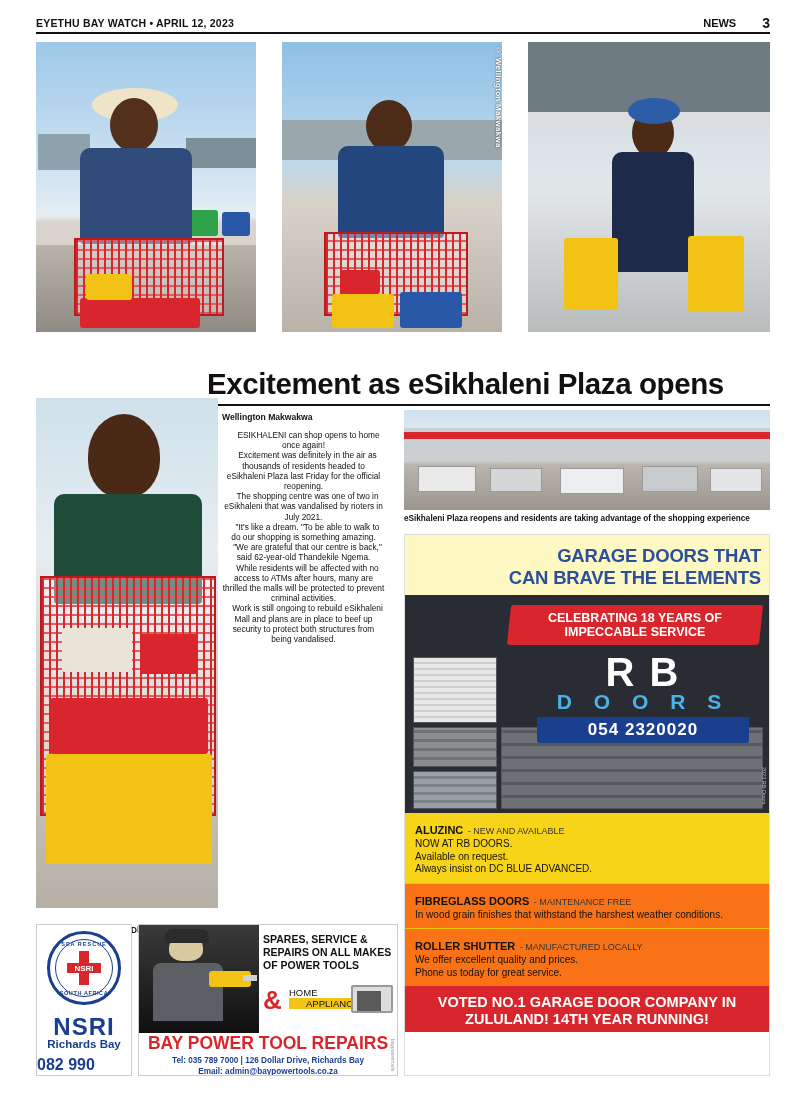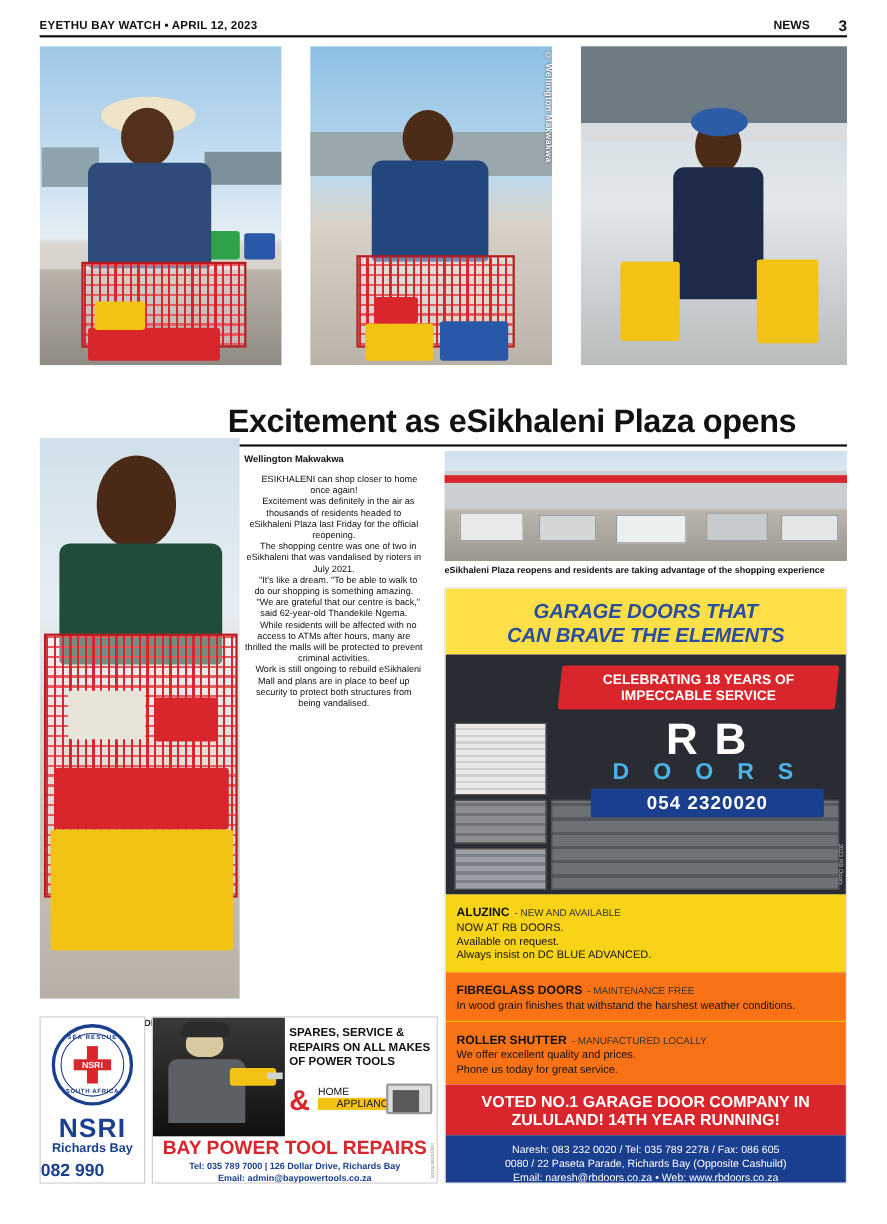--- a/index.html
+++ b/index.html
@@ -82,21 +82,21 @@
   
   #bigphoto { position:absolute; left:36px; top:398px; width:182px; height:510px; overflow:hidden; }
   .bigcap { position:absolute; left:36px; top:910px; width:200px; font-size:8.2px; font-weight:bold;margin-top:16px; }
 
   
   #plazaphoto { position:absolute; left:404px; top:410px; width:366px; height:100px; overflow:hidden; }
   .plazacap { position:absolute; left:404px; top:514px; width:366px; font-size:8.2px; font-weight:bold; line-height:10.5px; }
 
   
   .rbad { position:absolute; left:404px; top:534px; width:366px; height:542px; background:#fff; border:1px solid #ddd; overflow:hidden; }
-  .rb-top { background:#fde047; padding:10px 8px 6px; text-align:center;font-style:italic; }
+  .rb-top { background:#fef9c3; padding:10px 8px 6px; text-align:right; }
   .rb-top h2 { margin:0; font-size:18.5px; color:#2b4f9e; font-weight:bold; line-height:22px; letter-spacing:-.2px; }
   .rb-photo { position:relative; height:218px; background:#2a2c33; overflow:hidden; }
   .rb-banner {
     position:absolute; left:104px; top:10px; width:252px; height:40px;
     background:#d8262c; color:#fff; font-weight:bold; font-size:12.5px; line-height:14px;
     display:flex; align-items:center; justify-content:center; text-align:center;
     border-radius:3px; padding:0 8px;
     transform: skewX(-6deg);
   }
   .rb-banner span { transform: skewX(6deg); }
@@ -225,21 +225,21 @@
       <div class="bag-r" style="left:14px;top:300px;width:158px;height:56px;"></div>
       <div class="bag-y" style="left:10px;top:356px;width:166px;height:110px;"></div>
       <div class="bag-y" style="left:26px;top:230px;width:70px;height:44px;background:#e8e4d8;"></div>
       <div class="bag-r" style="left:104px;top:236px;width:58px;height:40px;"></div>
     </div>
   </div>
   <div class="bigcap">Giving it a thumbs up is Dlozi Nene from H2</div>
 
   <div class="byline">Wellington Makwakwa</div>
   <div class="bodytext">
-    <p class="first">ESIKHALENI can shop closer to home once again!</p>
+    <p class="first">ESIKHALENI can shop opens to home once again!</p>
     <p>Excitement was definitely in the air as thousands of residents headed to eSikhaleni Plaza last Friday for the official reopening.</p>
     <p>The shopping centre was one of two in eSikhaleni that was vandalised by rioters in July 2021.</p>
     <p>"It's like a dream. "To be able to walk to do our shopping is something amazing.</p>
     <p>"We are grateful that our centre is back," said 62-year-old Thandekile Ngema.</p>
     <p>While residents will be affected with no access to ATMs after hours, many are thrilled the malls will be protected to prevent criminal activities.</p>
     <p>Work is still ongoing to rebuild eSikhaleni Mall and plans are in place to beef up security to protect both structures from being vandalised.</p>
   </div>
 
   <div id="plazaphoto">
     <div style="position:absolute;inset:0;background:linear-gradient(#cfe2ef,#e9eef1 45%,#b9b5ad 55%,#9b978f 100%);"></div>
@@ -299,25 +299,20 @@
       <span class="sub">- MANUFACTURED LOCALLY</span>
       <p style="white-space:pre-line;">We offer excellent quality and prices.
 Phone us today for great service.</p>
     </div>
 
     <div class="rb-bottom">
       <div class="l1">VOTED NO.1 GARAGE DOOR COMPANY IN</div>
       <div class="l1">ZULULAND! 14TH YEAR RUNNING!</div>
     </div>
 
-    <div class="rb-contact">
-      <div>Naresh: 083 232 0020 / Tel: 035 789 2278 / Fax: 086 605</div>
-      <div>0080 / 22 Paseta Parade, Richards Bay (Opposite Cashuild)</div>
-      <div>Email: naresh@rbdoors.co.za • Web: www.rbdoors.co.za</div>
-    </div>
   </div>
 
   <div class="nsri">
     <div class="nsri-badge">
       <div class="ring"></div>
       <div class="arc-top">SEA RESCUE</div>
       <div class="cross"></div>
       <div class="nsri-letters">NSRI</div>
       <div class="arc-bot">SOUTH AFRICA</div>
     </div>

